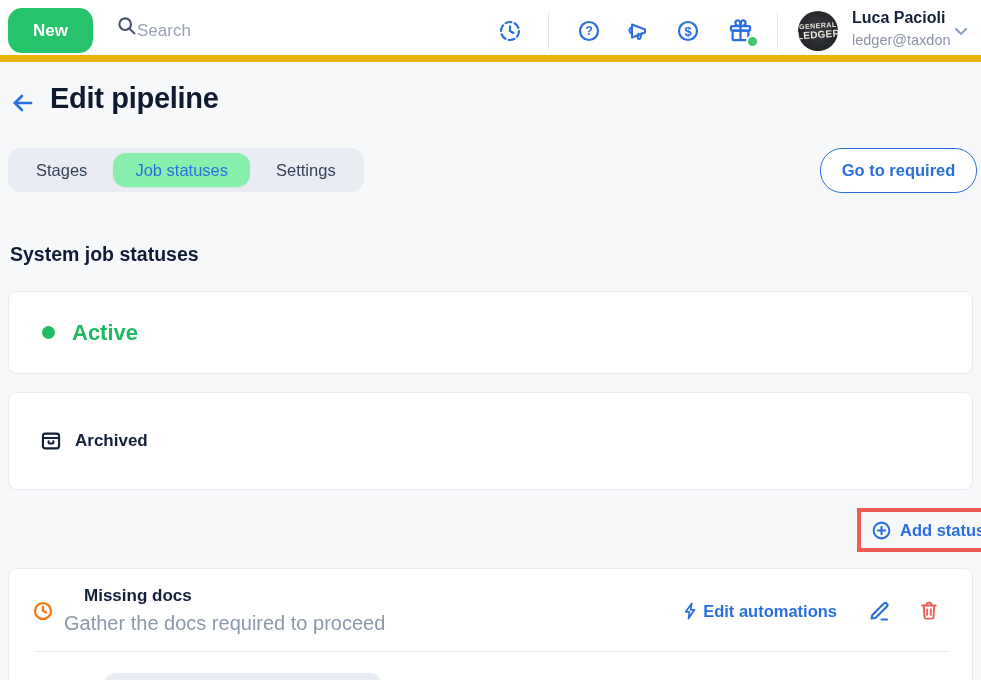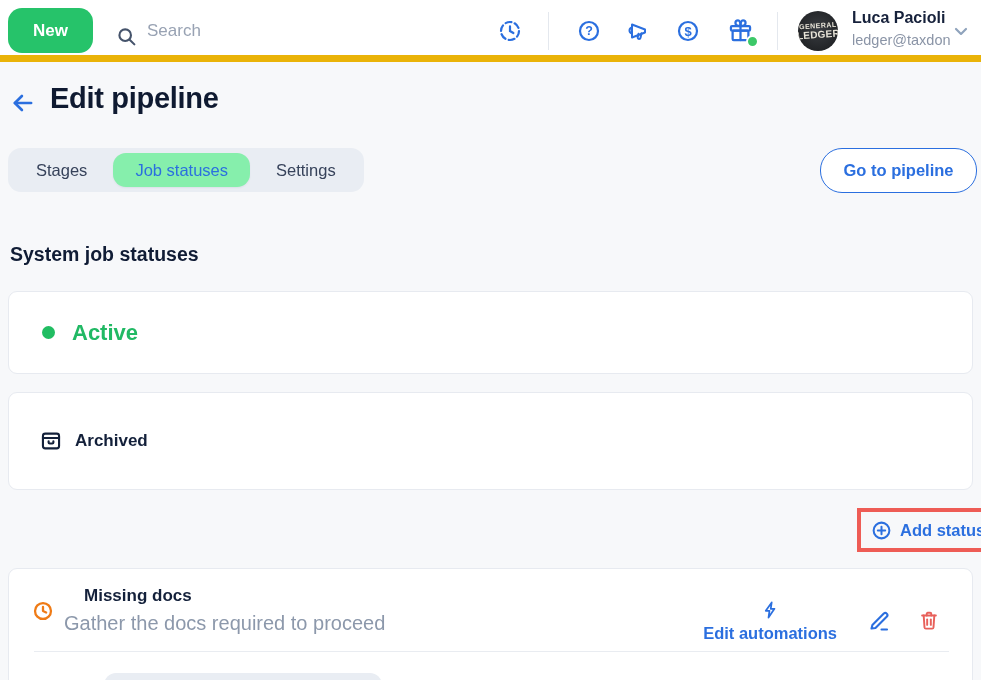--- a/index.html
+++ b/index.html
@@ -12,21 +12,21 @@
   .screen { position:absolute; inset:0; width:981px; height:680px; overflow:hidden; }
 
   
   .topbar { position:absolute; left:0; top:0; width:981px; height:62px; background:#fff; border-bottom:7px solid #eab308; z-index:5; }
   .new-btn {
     position:absolute; left:8px; top:8px; width:85px; height:45px;
     background:#26c36a; color:#fff; font-size:17px; font-weight:bold;
     border:none; border-radius:14px; cursor:pointer;
     display:flex; align-items:center; justify-content:center;
   }
-  .search-wrap { position:absolute; left:116px; top:15px; display:flex; align-items:flex-end; gap:10px; }
+  .search-wrap { position:absolute; left:116px; top:15px; display:flex; align-items:flex-start; }
   .search-input { border:none; outline:none; font-size:17px; width:300px; height:32px; background:transparent; color:#33415a; font-family:inherit; }
   .search-input::placeholder { color:#98a2b3; }
 
   .tb-icon { position:absolute; top:19px; width:24px; height:24px; cursor:pointer; }
   .tb-divider { position:absolute; top:12px; width:1px; height:38px; background:#e4e8ee; }
 
   .gift-wrap { position:absolute; left:727px; top:17px; width:30px; height:30px; cursor:pointer; }
   .gift-dot { position:absolute; right:-2px; bottom:-1px; width:13px; height:13px; border-radius:50%; background:#3cc868; border:2px solid #fff; }
 
   .avatar { position:absolute; left:798px; top:11px; width:40px; height:40px; border-radius:50%;
@@ -68,21 +68,21 @@
 
   
   .add-status-highlight { position:absolute; left:857px; top:508px; width:132px; height:44px;
     border:4px solid #ee5c55; display:flex; align-items:center; padding-left:10px; gap:8px; cursor:pointer; }
   .add-status-label { color:#2b6fdf; font-size:16.5px; font-weight:bold; white-space:nowrap; }
 
   
   .card-custom { top:568px; height:130px; }
   .cs-clock { position:absolute; left:30px; top:599px; width:22px; height:22px; }
   .cs-actions { position:absolute; right:30px; top:597px; display:flex; align-items:center; gap:0; }
-  .edit-autom { display:flex; align-items:center; gap:3px; cursor:pointer;flex-direction:column; }
+  .edit-autom { display:flex; align-items:center; gap:3px; cursor:pointer; }
   .edit-autom span { color:#2b6fdf; font-size:16.5px; font-weight:bold; white-space:nowrap; }
   .ic-btn { width:24px; height:24px; cursor:pointer; }
   .pencil-btn { margin-left:30px; }
   .trash-btn { margin-left:27px; }
   .cs-divider { position:absolute; left:25px; top:82px; width:915px; height:1px; background:#e9ecf1; }
   .cs-chip { position:absolute; left:95px; top:104px; width:278px; height:26px; background:#e9edf3; border-radius:12px; }
 
   svg { display:block; }
 </style>
 </head>
@@ -169,21 +169,21 @@
     </svg>
   </span>
   <h1 class="page-title">Edit pipeline</h1>
 
   <div class="tabs">
     <div class="tab">Stages</div>
     <div class="tab active">Job statuses</div>
     <div class="tab">Settings</div>
   </div>
 
-  <button class="goto-btn">Go to pipeline</button>
+  <button class="goto-btn">Go to required</button>
 
   <h2 class="section-heading h-system">System job statuses</h2>
 
   <div class="card card-active">
     <span class="status-dot"></span>
     <span class="active-label">Active</span>
   </div>
 
   <div class="card card-archived">
     <span class="archive-ic">

